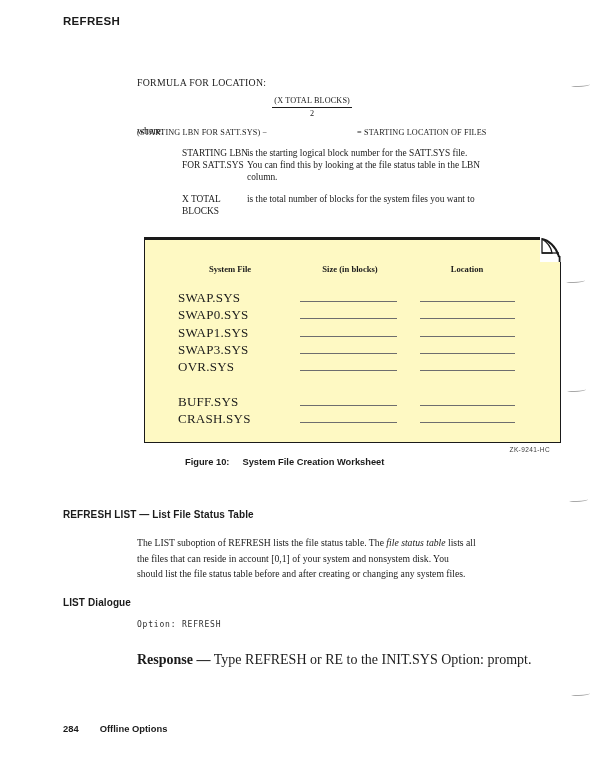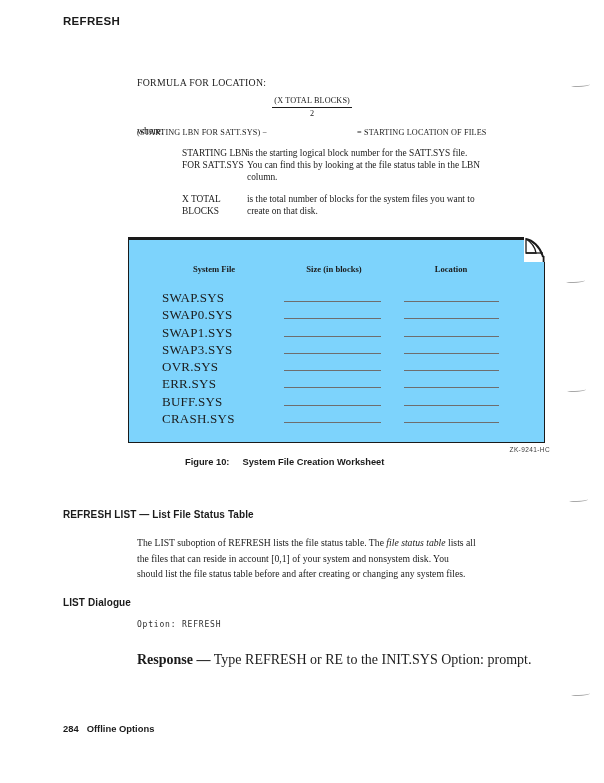--- a/index.html
+++ b/index.html
@@ -17,21 +17,21 @@
   .running-head {
     left:63px; top:15px;
     font-family:"Liberation Sans", sans-serif;
     font-weight:700; font-size:11.5px; letter-spacing:.3px;
   }
   .footer {
     left:63px; top:723px;
     font-family:"Liberation Sans", sans-serif;
     font-weight:700; font-size:9.4px; white-space:nowrap;
   }
-  .footer .pagenum { margin-right:8px; }
+  .footer .pagenum { margin-right:21px; }
 
   
   .formula-heading { left:137px; top:77px; font-size:9.8px; letter-spacing:.3px; }
   .formula-line {
     left:137px; top:96px;
     display:flex; align-items:flex-start;
     font-size:8.2px; letter-spacing:.15px; white-space:nowrap;
   }
   .formula-line .seg { line-height:10px;margin-top:32px; }
   .frac { text-align:center; margin:0 5px; }
@@ -40,23 +40,23 @@
   .where-label { left:137px; top:125px; font-size:9.8px; }
 
   
   .def-term { left:182px; width:86px; font-size:9.4px; line-height:12px; }
   .def-desc { left:247px; width:300px; font-size:9.4px; line-height:12px; }
   .def1 { top:147px; } .def2 { top:193px; }
   .def-line { white-space:nowrap; }
 
   
   .worksheet-box {
-    left:128px; top:237px; width:417px; height:206px;
+    left:144px; top:237px; width:417px; height:206px;
     border:1.5px solid #1a1a1a; border-top:3.5px solid #1a1a1a;
-    background:#7dd3fc;
+    background:#fef9c3;
   }
   .curl { position:absolute; top:-4px; right:-2px; width:22px; height:26px; }
   .ws-head {
     position:absolute; top:24px; transform:translateX(-50%);
     font-weight:700; font-size:8.6px; white-space:nowrap;
   }
   .ws-head.c1 { left:85px; } .ws-head.c2 { left:205px; } .ws-head.c3 { left:322px; }
   .ws-row { position:absolute; left:0; width:100%; height:14px; }
   .ws-name { position:absolute; left:33px; top:0; font-size:13px; letter-spacing:.25px; white-space:nowrap; }
   .ws-line { position:absolute; top:11px; height:1px; background:#6e6e6e; }
@@ -135,21 +135,20 @@
   <div class="def-line">You can find this by looking at the file status table in the LBN</div>
   <div class="def-line">column.</div>
 </div>
 
 <div class="abs def-term def2">
   <div class="def-line">X TOTAL</div>
   <div class="def-line">BLOCKS</div>
 </div>
 <div class="abs def-desc def2">
   <div class="def-line">is the total number of blocks for the system files you want to</div>
-  <div class="def-line">create on that disk.</div>
 </div>
 
 <div class="abs worksheet-box">
   <span class="curl">
     <svg width="22" height="26" viewBox="0 0 22 26" xmlns="http://www.w3.org/2000/svg">
       <rect x="0" y="0" width="22" height="26" fill="#ffffff"></rect>
       <path d="M2,3 C 8,4 16,10 19,21" fill="none" stroke="#1a1a1a" stroke-width="2"></path>
       <path d="M2,3 C 7,6 11,11 12,17 L2,17 Z" fill="#ffffff" stroke="#1a1a1a" stroke-width="1.3"></path>
       <line x1="2" y1="17" x2="19" y2="17" stroke="#1a1a1a" stroke-width="1.3"></line>
       <line x1="19.6" y1="20" x2="19.6" y2="26" stroke="#1a1a1a" stroke-width="1.8"></line>
@@ -178,25 +177,20 @@
   <div class="ws-row r3">
     <span class="ws-name">SWAP3.SYS</span>
     <span class="ws-line ws-size"></span>
     <span class="ws-line ws-loc"></span>
   </div>
   <div class="ws-row r4">
     <span class="ws-name">OVR.SYS</span>
     <span class="ws-line ws-size"></span>
     <span class="ws-line ws-loc"></span>
   </div>
-  <div class="ws-row r5">
-    <span class="ws-name">ERR.SYS</span>
-    <span class="ws-line ws-size"></span>
-    <span class="ws-line ws-loc"></span>
-  </div>
   <div class="ws-row r6">
     <span class="ws-name">BUFF.SYS</span>
     <span class="ws-line ws-size"></span>
     <span class="ws-line ws-loc"></span>
   </div>
   <div class="ws-row r7">
     <span class="ws-name">CRASH.SYS</span>
     <span class="ws-line ws-size"></span>
     <span class="ws-line ws-loc"></span>
   </div>

